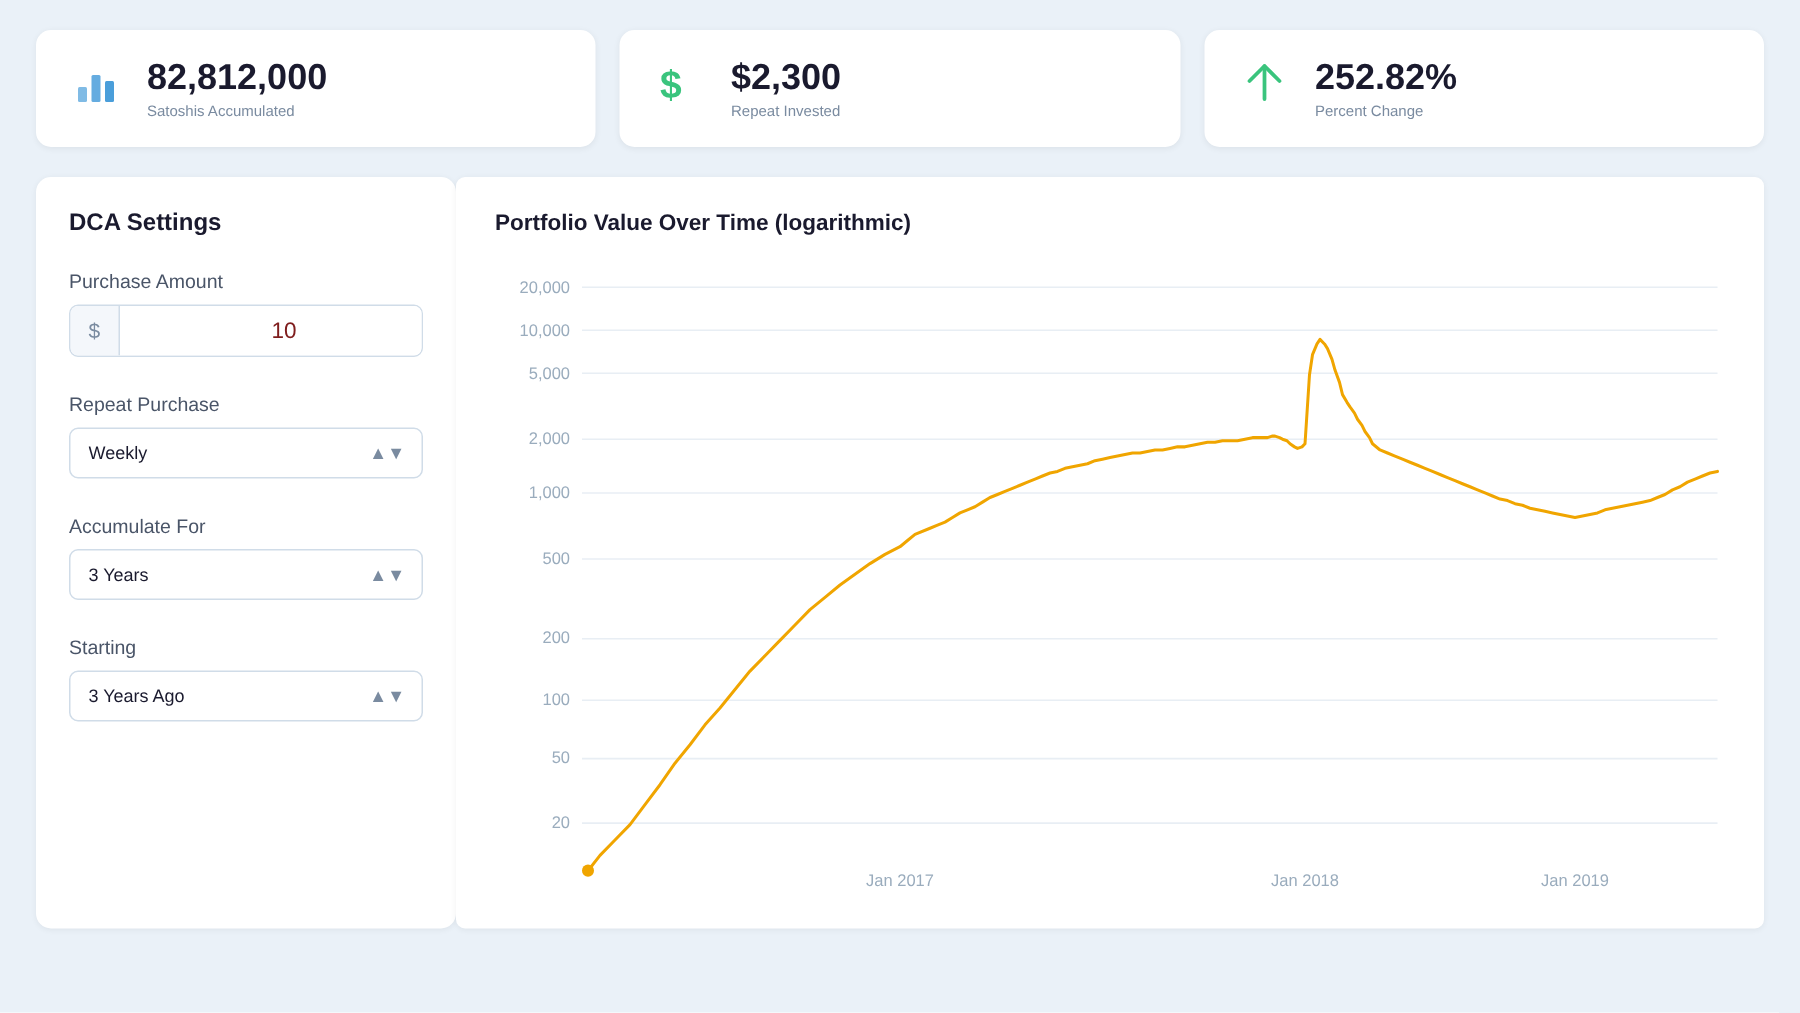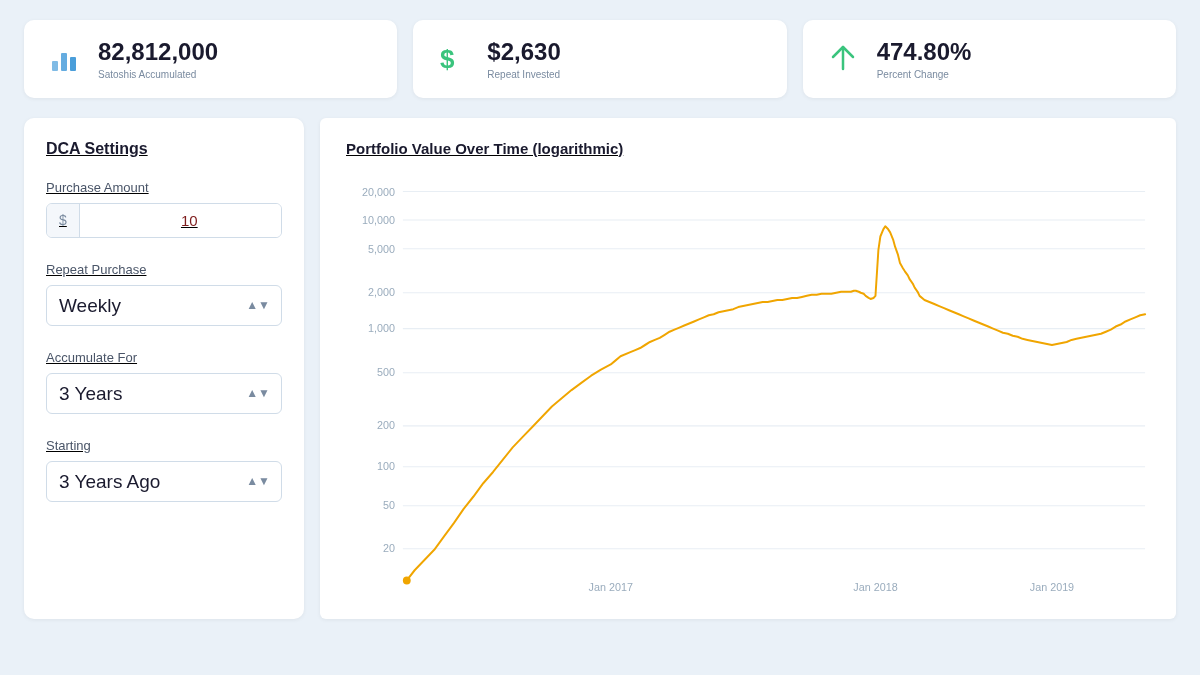--- a/index.html
+++ b/index.html
@@ -18,21 +18,20 @@
       display: flex;
       gap: 16px;
       margin-bottom: 20px;
     }
     .stat-card {
       background: #fff;
       border-radius: 10px;
       padding: 18px 22px;
       flex: 1;
       display: flex;
-      align-items: center;
       gap: 16px;
       box-shadow: 0 1px 4px rgba(0,0,0,0.06);
     }
     .stat-icon {
       width: 36px;
       height: 36px;
       display: flex;
       align-items: center;
       justify-content: center;
       flex-shrink: 0;
@@ -45,22 +44,21 @@
       line-height: 1.2;
     }
     .stat-label {
       font-size: 10px;
       color: #7a8ba0;
       margin-top: 2px;
     }
     
     .main-row {
       display: flex;
-      gap: 16px;
-      text-decoration: underline;
+      gap: 0;
     }
     
     .settings-panel {
       background: #fff;
       border-radius: 10px;
       padding: 22px 22px;
       width: 280px;
       flex-shrink: 0;
       box-shadow: 0 1px 4px rgba(0,0,0,0.06);
     }
@@ -106,21 +104,21 @@
     .select-wrapper {
       position: relative;
     }
     .select-field {
       width: 100%;
       padding: 9px 36px 9px 12px;
       border: 1.5px solid #d0dce8;
       border-radius: 6px;
       appearance: none;
       -webkit-appearance: none;
-      font-size: 19px;
+      font-size: 12px;
       color: #1a1a2e;
       background: #fff;
       cursor: pointer;
       outline: none;
     }
     .select-arrow {
       position: absolute;
       right: 12px;
       top: 50%;
       transform: translateY(-50%);
@@ -171,35 +169,35 @@
       </div>
     </div>
 
     <div class="stat-card">
       <div class="stat-icon">
         <svg width="34" height="34" viewBox="0 0 34 34" fill="none">
           <text x="4" y="26" font-size="26" fill="#3ac47d" font-weight="600">$</text>
         </svg>
       </div>
       <div class="stat-info">
-        <div class="stat-value">$2,630</div>
+        <div class="stat-value">$2,300</div>
         <div class="stat-label">Repeat Invested</div>
       </div>
     </div>
 
 
     <div class="stat-card">
       <div class="stat-icon">
         <svg width="32" height="32" viewBox="0 0 32 32" fill="none">
           <polyline points="16,4 16,26" stroke="#3ac47d" stroke-width="2.5" stroke-linecap="round"></polyline>
           <polyline points="6,14 16,4 26,14" stroke="#3ac47d" stroke-width="2.5" stroke-linecap="round" stroke-linejoin="round" fill="none"></polyline>
         </svg>
       </div>
       <div class="stat-info">
-        <div class="stat-value">474.80%</div>
+        <div class="stat-value">252.82%</div>
         <div class="stat-label">Percent Change</div>
       </div>
     </div>
 
   </div>
 
   <div class="main-row">
 
     <div class="settings-panel">
       <div class="settings-title">DCA Settings</div>

